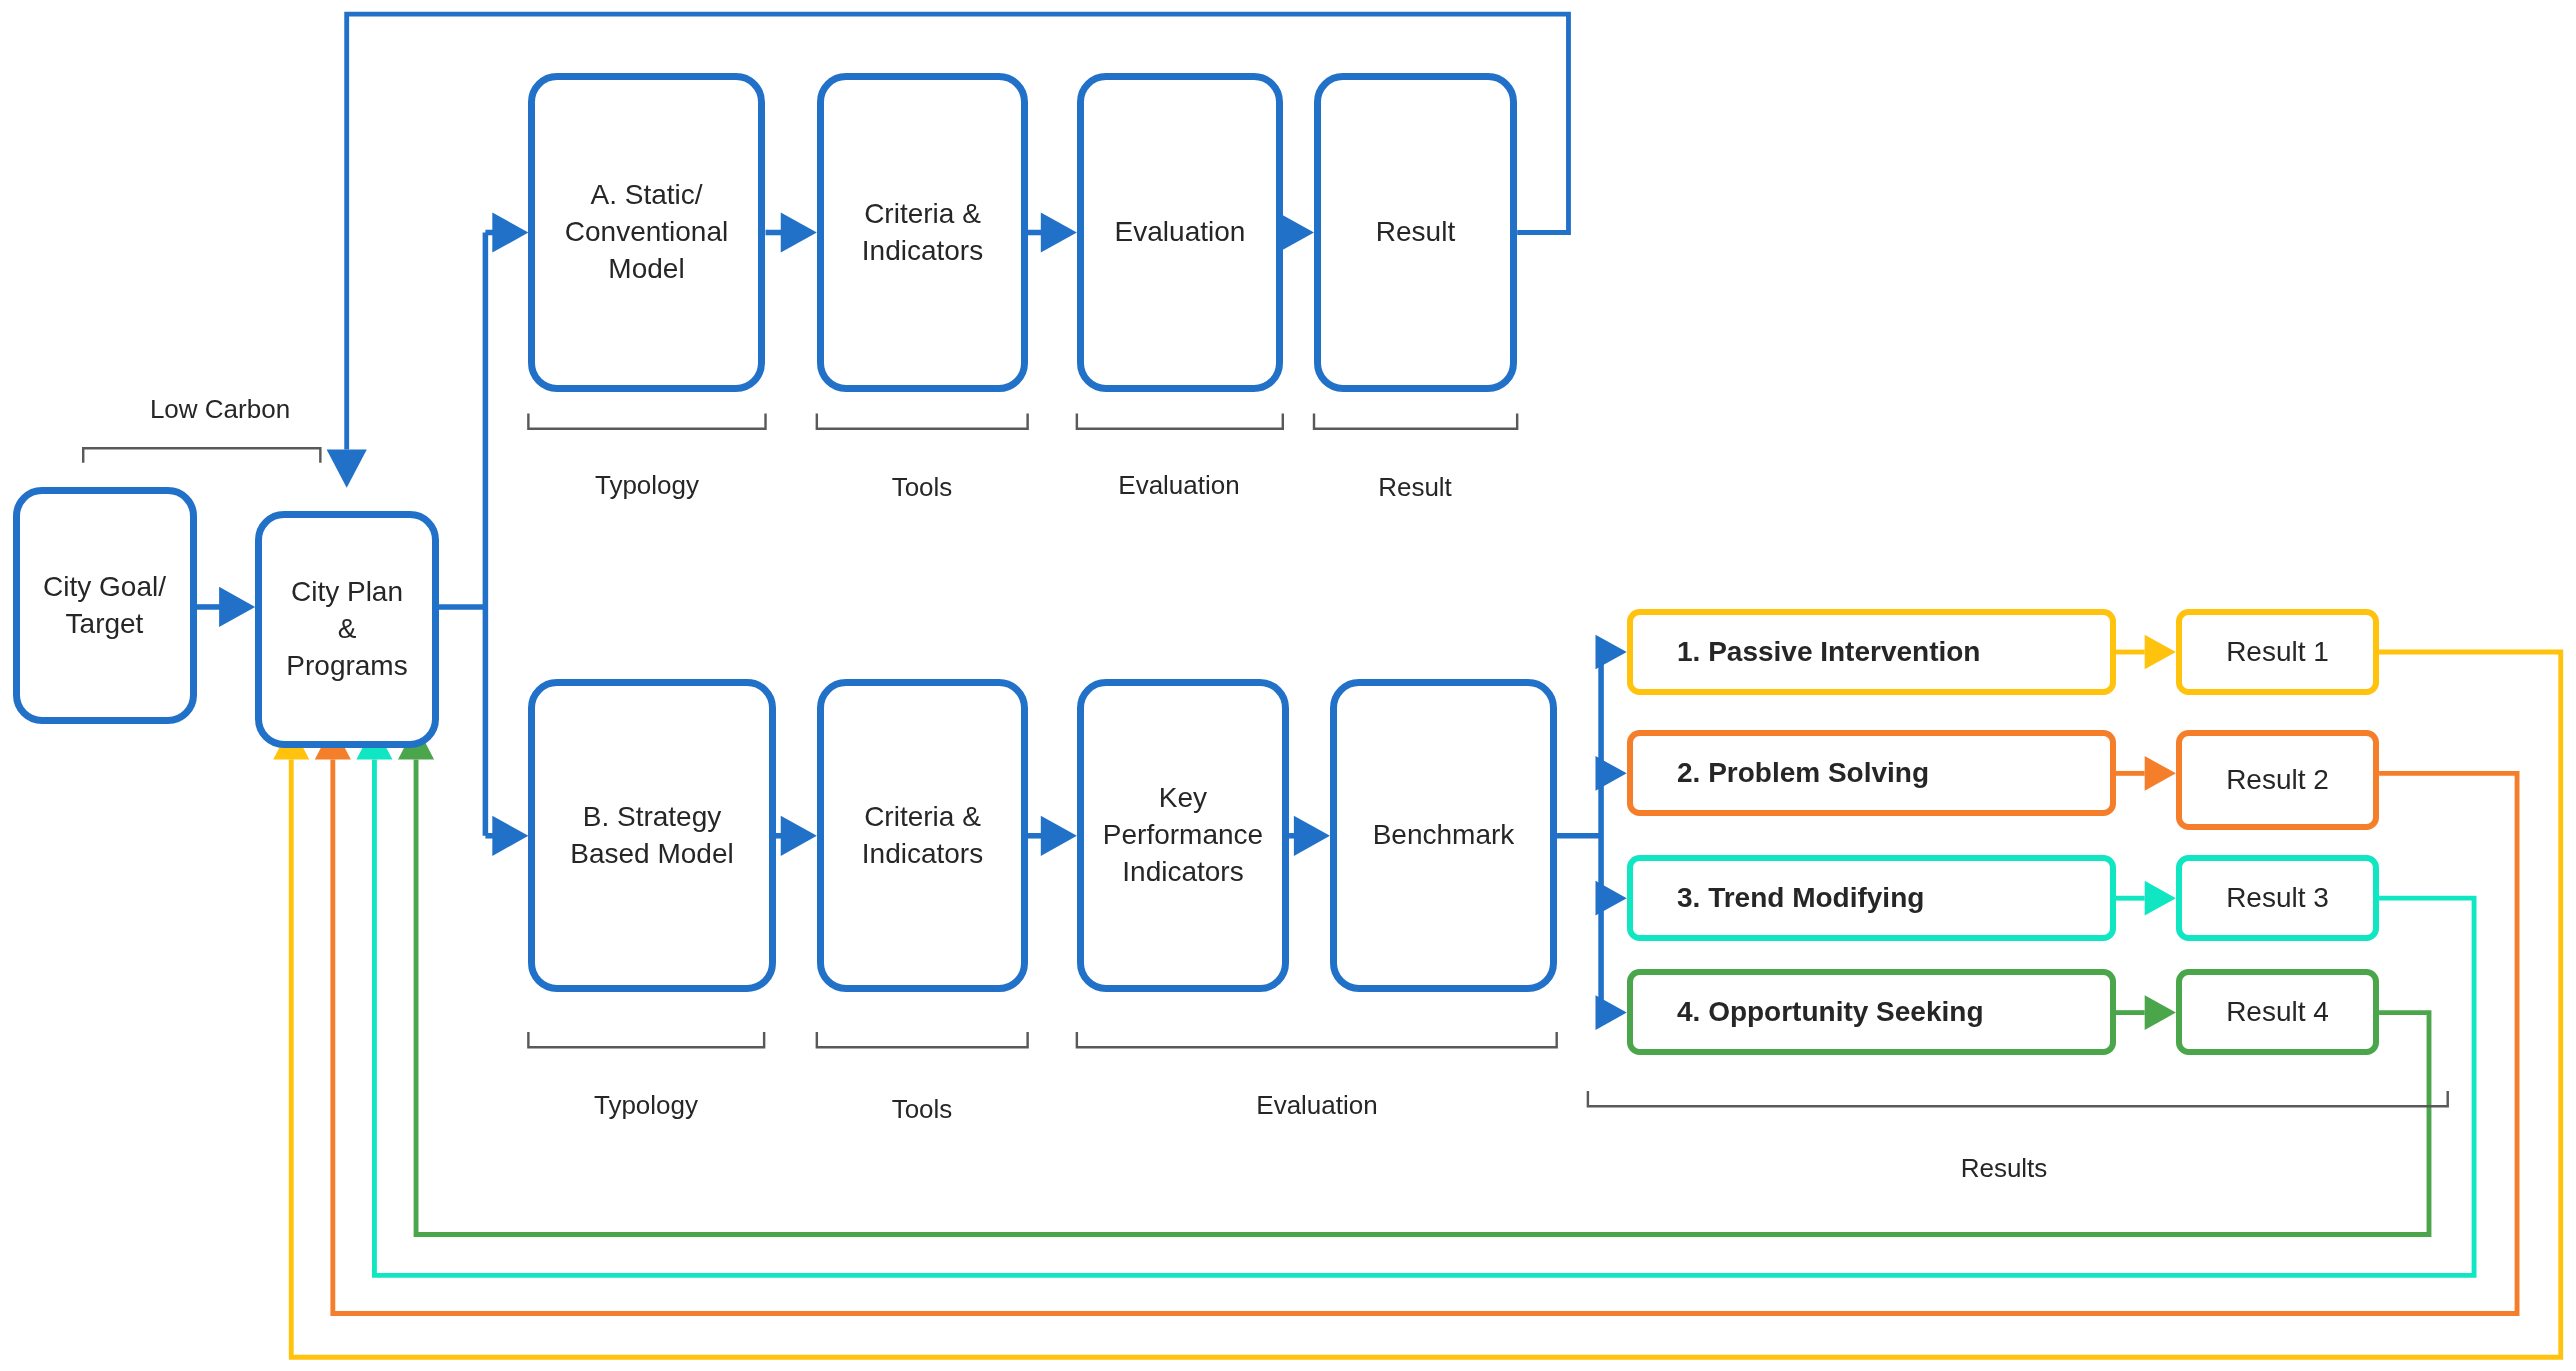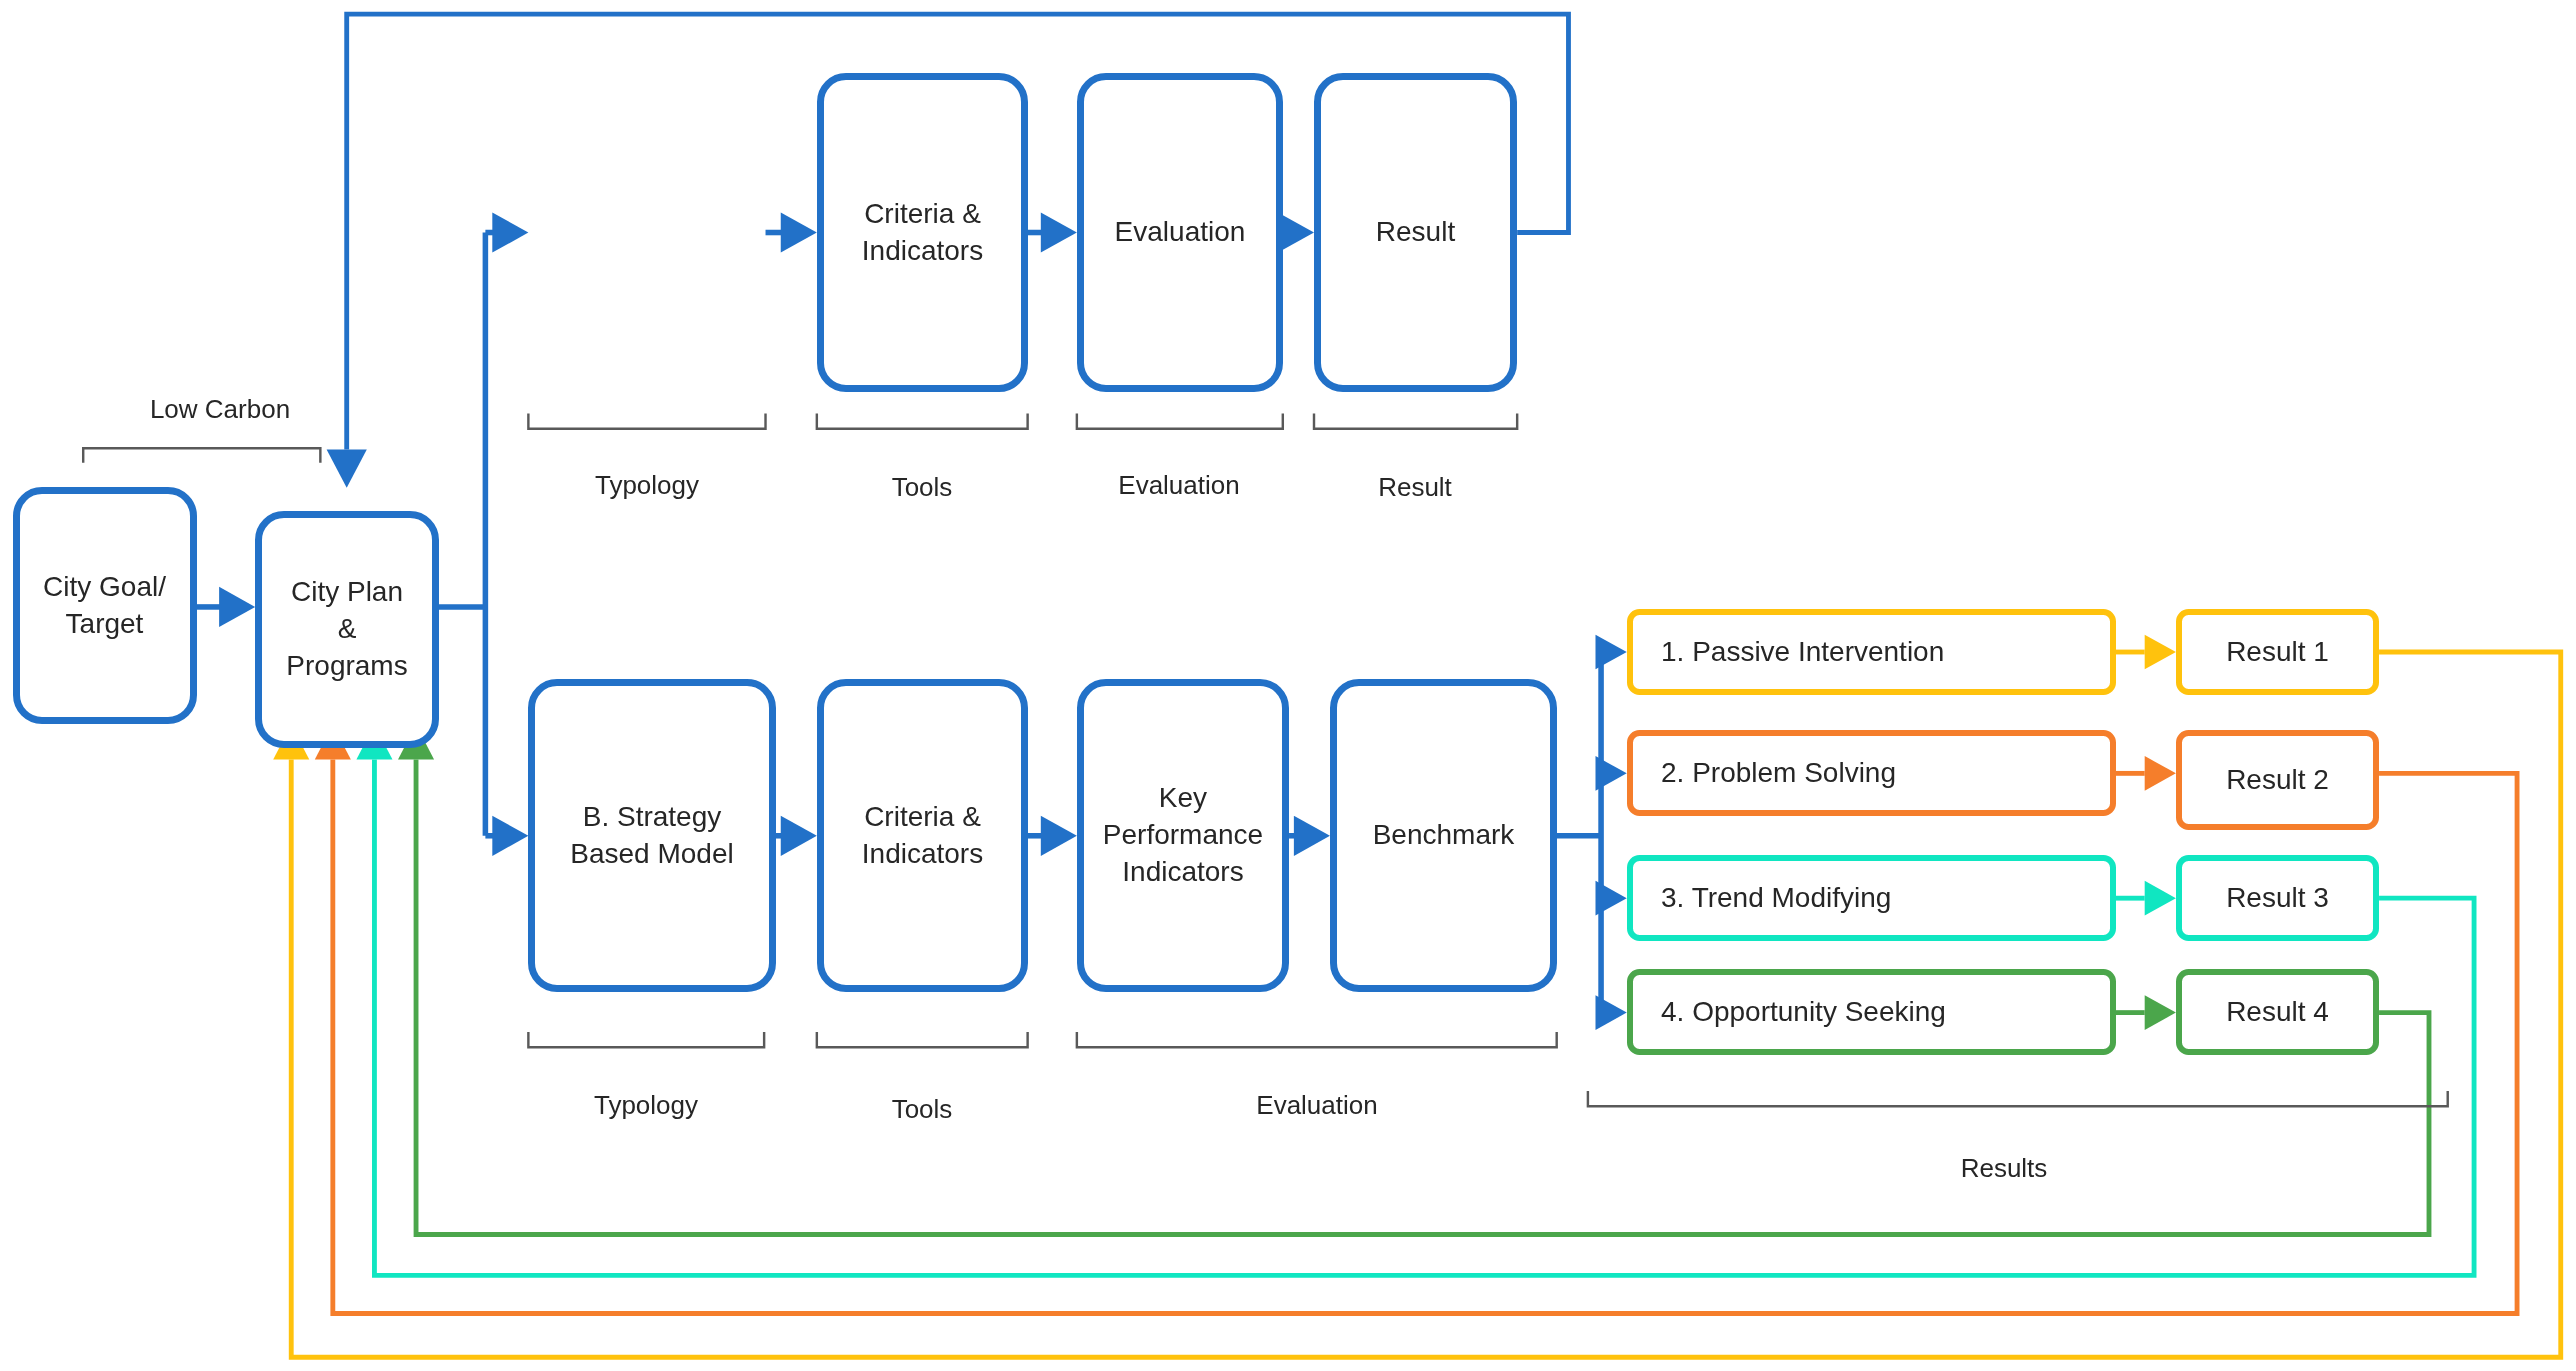--- a/index.html
+++ b/index.html
@@ -29,21 +29,21 @@
   .box{
     position:absolute;box-sizing:border-box;background:#ffffff;
     border:7px solid var(--c-blue);border-radius:29px;
     display:flex;align-items:center;justify-content:center;
     text-align:center;white-space:pre-line;
     font-size:28px;line-height:1.32;
   }
   .sbox{
     border-width:6.2px;border-radius:12.5px;
     justify-content:flex-start;text-align:center;
-    padding-left:28px;white-space:nowrap;
+    padding-left:44px;white-space:nowrap;font-weight:bold;
   }
   .rbox{border-width:6.2px;border-radius:12.5px;white-space:nowrap;}
   .bc-yellow{border-color:var(--c-yellow);}
   .bc-orange{border-color:var(--c-orange);}
   .bc-cyan{border-color:var(--c-cyan);}
   .bc-green{border-color:var(--c-green);}
 
   .glabel{
     position:absolute;transform:translate(-50%,-50%);
     font-size:26px;white-space:nowrap;
@@ -122,20 +122,23 @@
       <path class="ln ln-bracket" d="M2290 1573 V1595 H3530 V1573"></path>
     </g>
   </svg>
 
   <div class="box" style="left:12.5px;top:487px;width:184px;height:237px;"><span>City Goal/
 Target</span></div>
   <div class="box" style="left:255px;top:487px;width:184px;height:237px;margin-top:24px;"><span>City Plan
 &amp;
 Programs</span></div>
 
+  <div class="box" style="left:528px;top:73px;width:237px;height:319px;"><span>A. Static/
+Conventional
+Model</span></div>
   <div class="box" style="left:817px;top:73px;width:211px;height:319px;"><span>Criteria &amp;
 Indicators</span></div>
   <div class="box" style="left:1077px;top:73px;width:206px;height:319px;"><span>Evaluation</span></div>
   <div class="box" style="left:1314px;top:73px;width:203px;height:319px;"><span>Result</span></div>
 
   <div class="box" style="left:528px;top:679px;width:248px;height:313px;"><span>B. Strategy
 Based Model</span></div>
   <div class="box" style="left:817px;top:679px;width:211px;height:313px;"><span>Criteria &amp;
 Indicators</span></div>
   <div class="box" style="left:1077px;top:679px;width:212px;height:313px;"><span>Key

